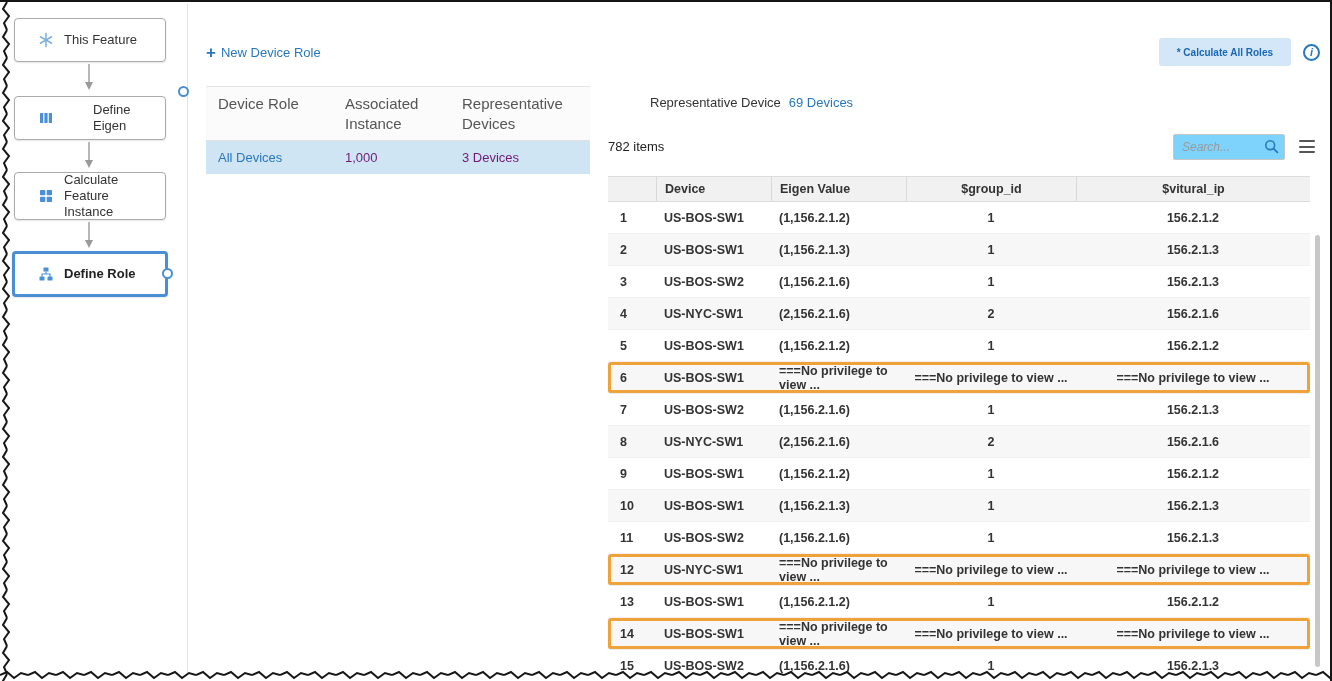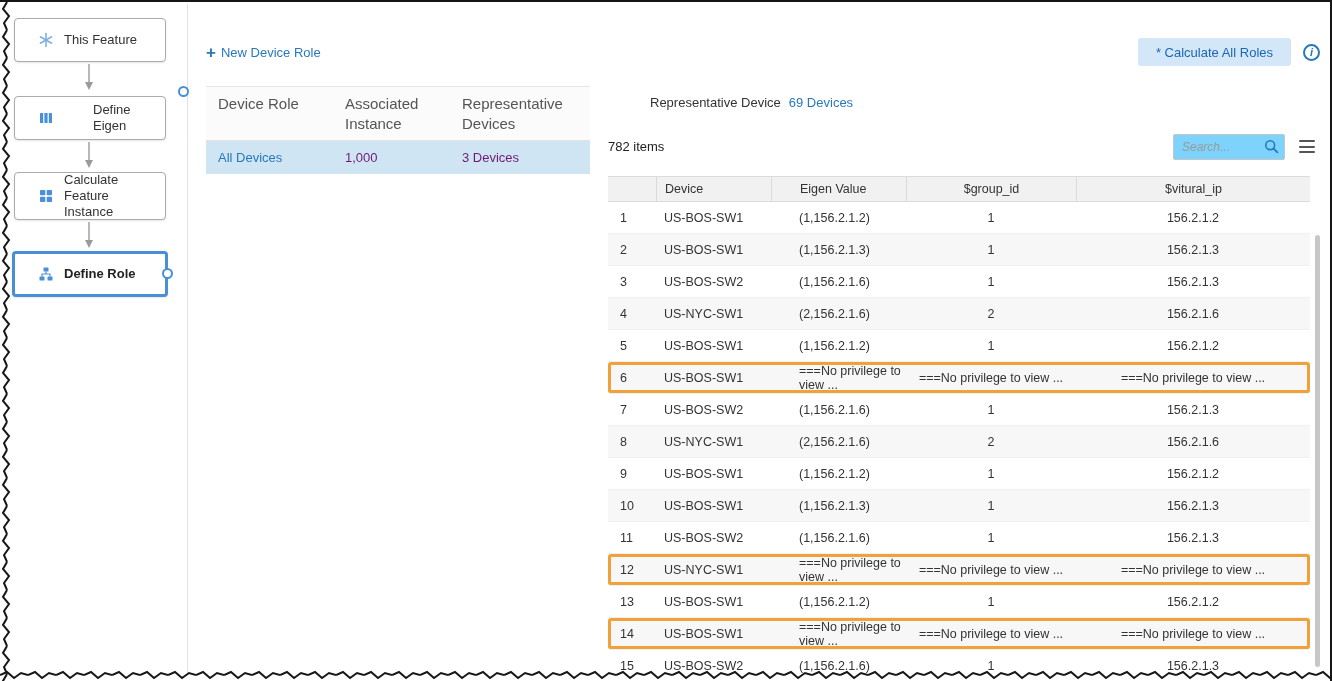--- a/index.html
+++ b/index.html
@@ -34,21 +34,21 @@
   
   .main { position:absolute; left:188px; top:0; right:2px; bottom:2px; }
 
   .main-toolbar { position:absolute; top:36px; left:18px; right:8px; height:28px;
                   display:flex; justify-content:space-between; align-items:center; }
   .new-role { display:flex; align-items:center; gap:5px; color:#2878bd; font-size:13px;
               cursor:pointer; text-decoration:none; }
   .new-role .plus { font-size:17px; font-weight:700; line-height:1; }
   .toolbar-right { display:flex; align-items:center; gap:12px; }
   .calc-btn { background:#d3e7f8; border:none; border-radius:3px; height:28px; padding:0 18px;
-              font-size:13px; font-weight:400; color:#1b67b3; cursor:pointer; font-family:inherit; }
+              font-size:10px; font-weight:700; color:#1b67b3; cursor:pointer; font-family:inherit; }
   .info-icon { width:17px; height:17px; border:2px solid #2878bd; border-radius:50%;
                color:#2878bd; font-size:11px; font-weight:700; font-style:italic;
                display:flex; align-items:center; justify-content:center; cursor:pointer; }
 
   
   .roles-table { position:absolute; top:84px; left:18px; width:384px; }
   .roles-header { display:flex; border-top:1px solid #e6e6e6; border-bottom:1px solid #e2e2e2;
                   background:#fbfbfb; }
   .roles-header .hc { font-size:15px; color:#555; padding:7px 10px 7px 12px; line-height:1.3; }
   .hc1,.rc1 { width:127px; } .hc2,.rc2 { width:117px; } .hc3,.rc3 { width:140px; }
@@ -68,28 +68,28 @@
   .search-box { position:relative; width:112px; height:26px; border:1px solid #c6c6c6;
                 border-radius:2px; background:#7dd3fc; display:flex; align-items:center; }
   .search-box input { border:none; outline:none; width:86px; height:100%; padding:0 0 0 8px;
                       font-size:12px; font-family:inherit; color:#333; background:transparent; }
   .search-box input::placeholder { color:#9a9a9a; font-style:italic; }
   .search-icon { width:22px; display:flex; align-items:center; justify-content:center; cursor:pointer; }
   .menu-icon { width:16px; height:13px; display:flex; flex-direction:column;
                justify-content:space-between; cursor:pointer; }
   .menu-icon span { display:block; height:2px; background:#555; border-radius:1px; }
 
-  .device-table { position:absolute; top:86px; left:0; width:702px; }
+  .device-table { position:absolute; top:86px; left:0; width:702px;font-weight:bold; }
   .dt-header { display:flex; height:26px; background:#f1f1f1; border-top:1px solid #dcdcdc;
                border-bottom:1px solid #dcdcdc; align-items:stretch; }
   .dt-header .hcell { font-size:12.5px; color:#333; display:flex; align-items:center; }
   .dt-header .hcell + .hcell { border-left:1px solid #dadada; }
   .c-num    { width:48px;  padding-left:12px; }
   .c-device { width:115px; padding-left:8px; }
-  .c-eigen  { width:135px; padding-left:28px; }
+  .c-eigen  { width:135px; padding-left:8px; }
   .c-group  { width:170px; justify-content:center; text-align:center; }
   .c-ip     { width:234px; justify-content:center; text-align:center; }
   .dt-rows > div.row { display:flex; align-items:stretch; height:32px; font-size:12.5px;
                        color:#333; border-bottom:1px solid #f0f0f0; cursor:pointer; background:#fff; }
   .dt-rows > div.row:nth-of-type(even) { background:#f7f7f7; }
   .row .cell { display:flex; align-items:center; }
   .row.highlight { box-shadow:inset 0 0 0 3px #f0a23a; border-radius:3px; }
   .scrollbar { position:absolute; left:707px; top:145px; width:5px; height:432px;
                background:#c7c7c7; border-radius:3px; cursor:pointer; }
 </style>

